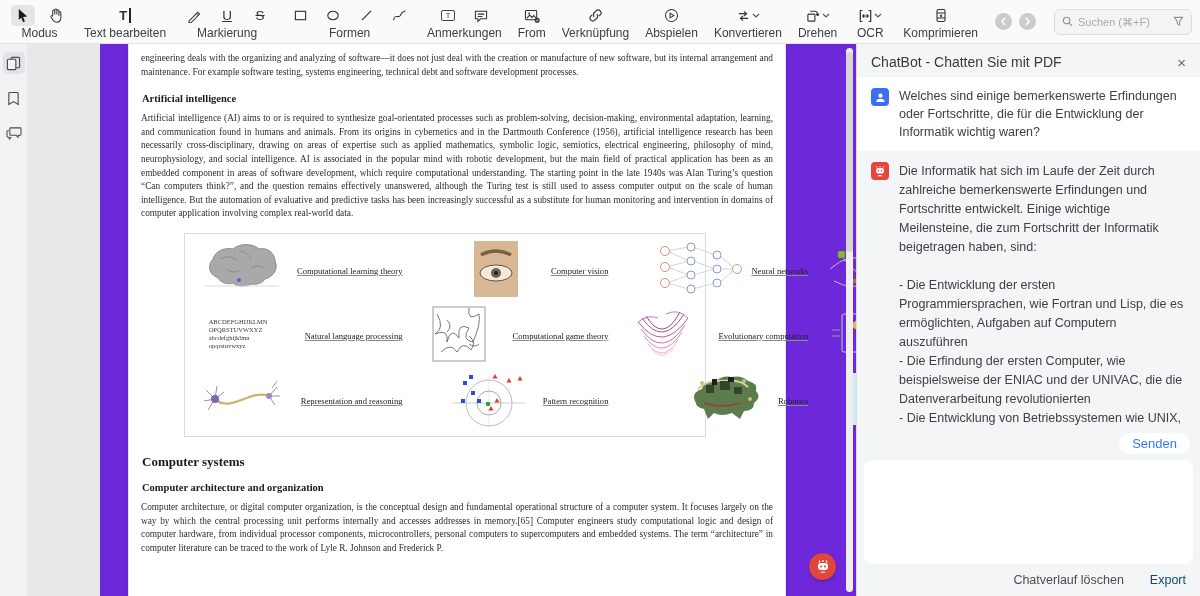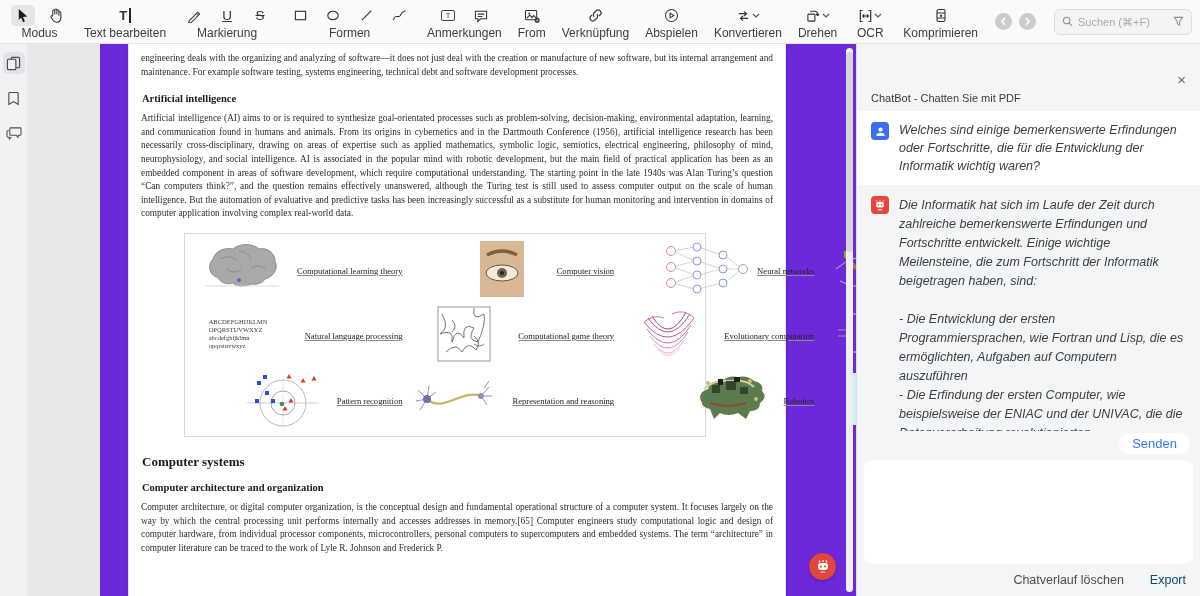--- a/index.html
+++ b/index.html
@@ -73,29 +73,29 @@
   .fab { position:absolute; right:20px; bottom:16px; width:27px; height:27px; border-radius:50%;
          background:#e0463c; display:flex; align-items:center; justify-content:center;
          box-shadow:0 1px 3px rgba(0,0,0,.25); }
 
   
   .chatpanel { position:absolute; top:44px; right:0; width:344px; bottom:0;
                background:#f4f5f6; border-left:1px solid #dcdcdc;
                display:flex; flex-direction:column; }
   .chead { display:flex; align-items:center; justify-content:space-between;
            padding:10px 14px 7px; }
-  .ctitle { font-size:11px; color:#3a3a3a;margin-top:38px; }
+  .ctitle { font-size:14px; color:#3a3a3a; }
   .cclose { font-size:15px; color:#666; line-height:1; cursor:default; }
   .msg { display:flex; align-items:flex-start; gap:10px; padding:10px 16px 10px 14px; }
   .msg.user { background:#ffffff; }
   .avatar { flex:0 0 18px; width:18px; height:18px; border-radius:4px;
             display:flex; align-items:center; justify-content:center; margin-top:1px; }
   .avatar.user { background:#3b6ff0; }
   .avatar.bot { background:#e8453c; }
-  .mtext { font-size:12.5px; line-height:1.44; color:#3c4043; white-space:pre-line;font-style:italic; }
+  .mtext { font-size:12.5px; line-height:1.44; color:#3c4043; white-space:pre-line; }
   .botwrap { flex:1; overflow:hidden; }
   .sendrow { display:flex; justify-content:flex-end; padding:2px 10px 6px; }
   .sendbtn { background:#ffffff; color:#3478f6; font-size:13px; padding:3px 13px;
              border-radius:13px; border:none; font-family:"Liberation Sans",sans-serif; }
   .chatinput { margin:0 7px; height:104px; background:#fff; border:none; border-radius:8px;
                resize:none; padding:8px 10px; font-size:12.5px; outline:none;
                font-family:"Liberation Sans",sans-serif; }
   .cfooter { display:flex; justify-content:flex-end; align-items:center;
              gap:26px; padding:0 14px; height:32px; }
   .clear { font-size:12.5px; color:#4a4d50; }
@@ -489,20 +489,34 @@
                 <line x1="55" y1="32" x2="55" y2="41"></line>
                 <line x1="63" y1="32" x2="63" y2="41"></line>
               </g>
               <path d="M18 26 h8 M84 26 h8 M18 32 h8 M84 32 h8" stroke="#9a9a9a"></path>
             </svg>
           <span class="caption">Autonomic computing</span>
         </div>
 
         <div class="cell">
           <svg class="cimg" viewBox="0 0 110 60">
+              <g stroke="#8c82b0" stroke-width=".9">
+                <path d="M24 30 l-9-9 M24 30 l-11 2 M24 30 l-7 11 M24 30 l2-13 M24 30 l9-7"></path>
+              </g>
+              <path d="M26 32 C42 42 60 20 78 27" stroke="#c9b46a" stroke-width="2.4" fill="none"></path>
+              <g stroke="#8c82b0" stroke-width=".9">
+                <path d="M78 27 l8-9 M78 27 l11 0 M78 27 l6 9 M81 19 l5-7"></path>
+              </g>
+              <circle cx="24" cy="30" r="4" fill="#7a6aa8"></circle>
+              <circle cx="78" cy="27" r="3" fill="#9a8cc0"></circle>
+            </svg>
+          <span class="caption">Representation and reasoning</span>
+        </div>
+        <div class="cell">
+          <svg class="cimg" viewBox="0 0 110 60">
               <line x1="20" y1="34" x2="92" y2="34" stroke="#ccc"></line>
               <line x1="56" y1="6" x2="56" y2="58" stroke="#e8e8e8"></line>
               <circle cx="56" cy="34" r="12" fill="none" stroke="#aaa"></circle>
               <circle cx="56" cy="34" r="23" fill="none" stroke="#bbb"></circle>
               <g fill="#2a4fd0">
                 <rect x="30" y="12" width="4" height="4"></rect>
                 <rect x="38" y="22" width="4" height="4"></rect>
                 <rect x="28" y="30" width="4" height="4"></rect>
                 <rect x="44" y="30" width="4" height="4"></rect>
                 <rect x="36" y="6" width="4" height="4"></rect>
@@ -510,34 +524,20 @@
               <g fill="#e0392e">
                 <path d="M62 5 l2.5 4.5 h-5z"></path>
                 <path d="M76 9 l2.5 4.5 h-5z"></path>
                 <path d="M87 7 l2.5 4.5 h-5z"></path>
                 <path d="M64 29 l2.5 4.5 h-5z"></path>
                 <path d="M58 37 l2.5 4.5 h-5z"></path>
               </g>
               <circle cx="55" cy="35" r="2.3" fill="#2f9e44"></circle>
             </svg>
           <span class="caption">Pattern recognition</span>
-        </div>
-        <div class="cell">
-          <svg class="cimg" viewBox="0 0 110 60">
-              <g stroke="#8c82b0" stroke-width=".9">
-                <path d="M24 30 l-9-9 M24 30 l-11 2 M24 30 l-7 11 M24 30 l2-13 M24 30 l9-7"></path>
-              </g>
-              <path d="M26 32 C42 42 60 20 78 27" stroke="#c9b46a" stroke-width="2.4" fill="none"></path>
-              <g stroke="#8c82b0" stroke-width=".9">
-                <path d="M78 27 l8-9 M78 27 l11 0 M78 27 l6 9 M81 19 l5-7"></path>
-              </g>
-              <circle cx="24" cy="30" r="4" fill="#7a6aa8"></circle>
-              <circle cx="78" cy="27" r="3" fill="#9a8cc0"></circle>
-            </svg>
-          <span class="caption">Representation and reasoning</span>
         </div>
         <div class="cell">
           <svg class="cimg" viewBox="0 0 110 60">
               <path d="M28 34 q-6-10 6-14 q2-8 14-8 q6-6 16-4 q10-2 16 4 q10 2 8 10 q6 6-2 12 q0 8-10 8 l-4 8 -8-6 q-10 4-18 0 l-6 6 -4-10 q-8-2-8-6" fill="#5d7c4e"></path>
               <path d="M30 20 q10-10 26-8 q16-2 24 6" stroke="#d6cf9a" stroke-width="2" fill="none"></path>
               <g fill="#32462b">
                 <rect x="38" y="16" width="8" height="8"></rect>
                 <rect x="52" y="12" width="10" height="9"></rect>
                 <rect x="66" y="18" width="8" height="7"></rect>
               </g>

